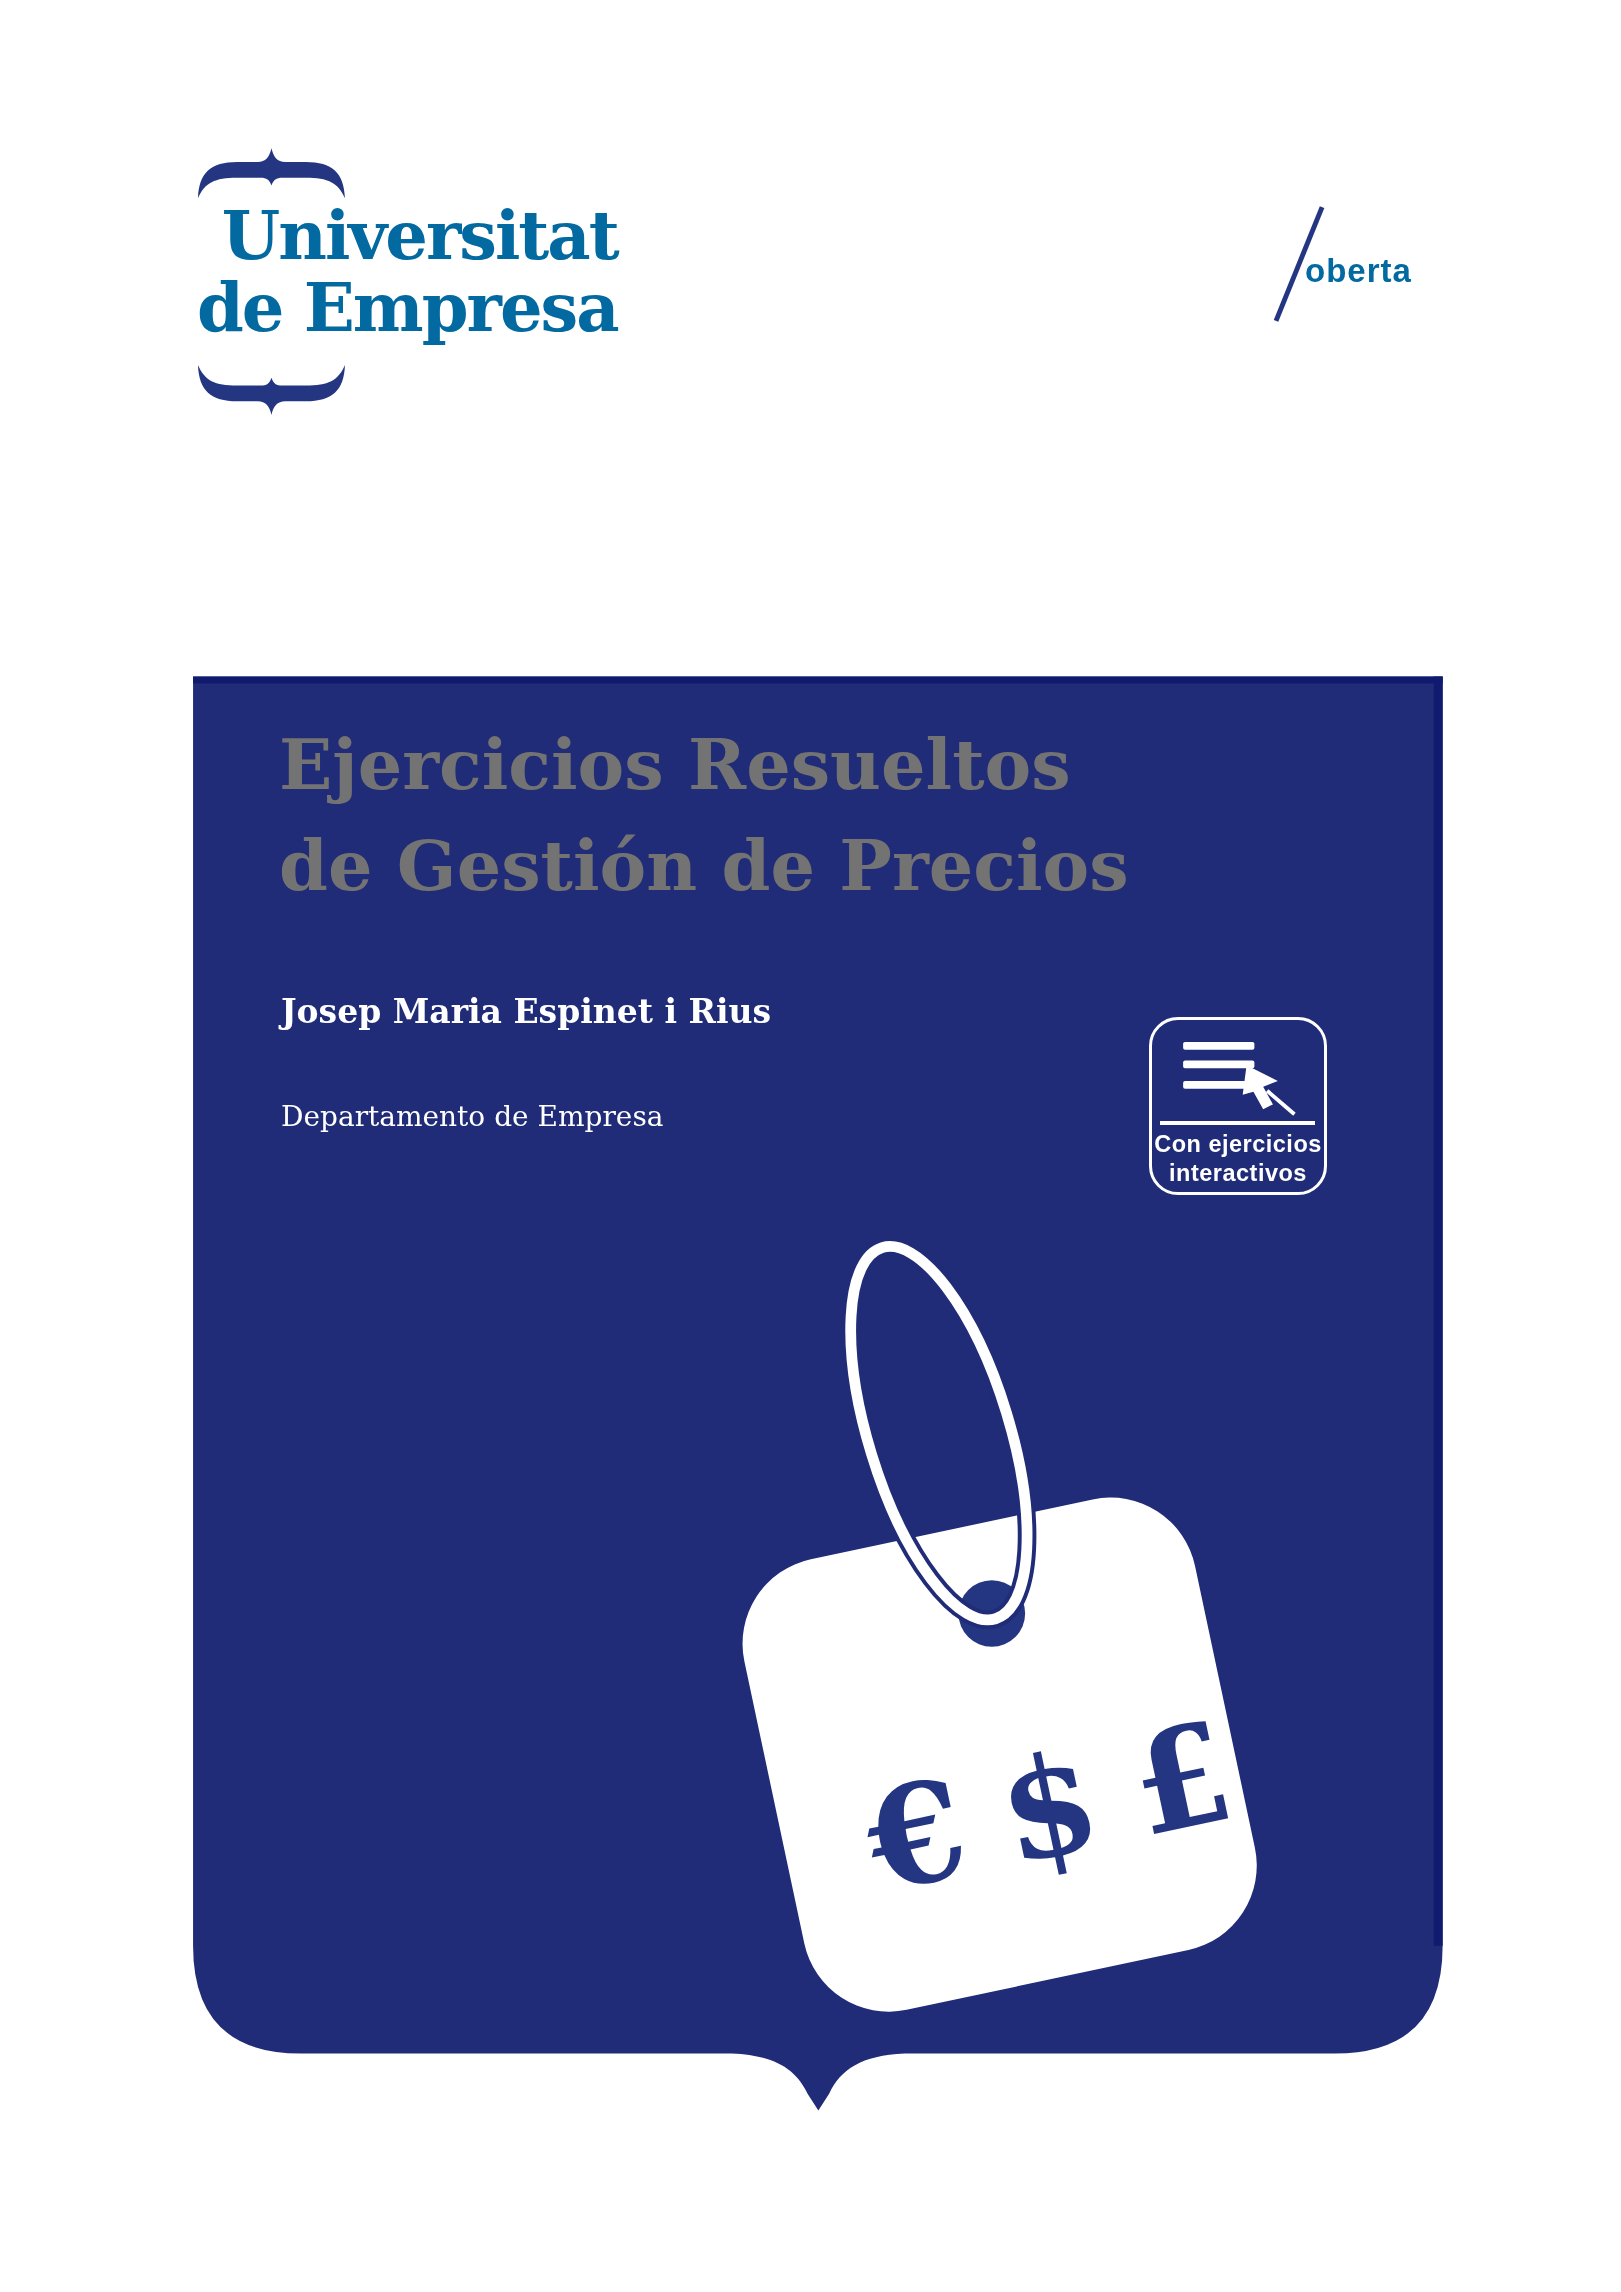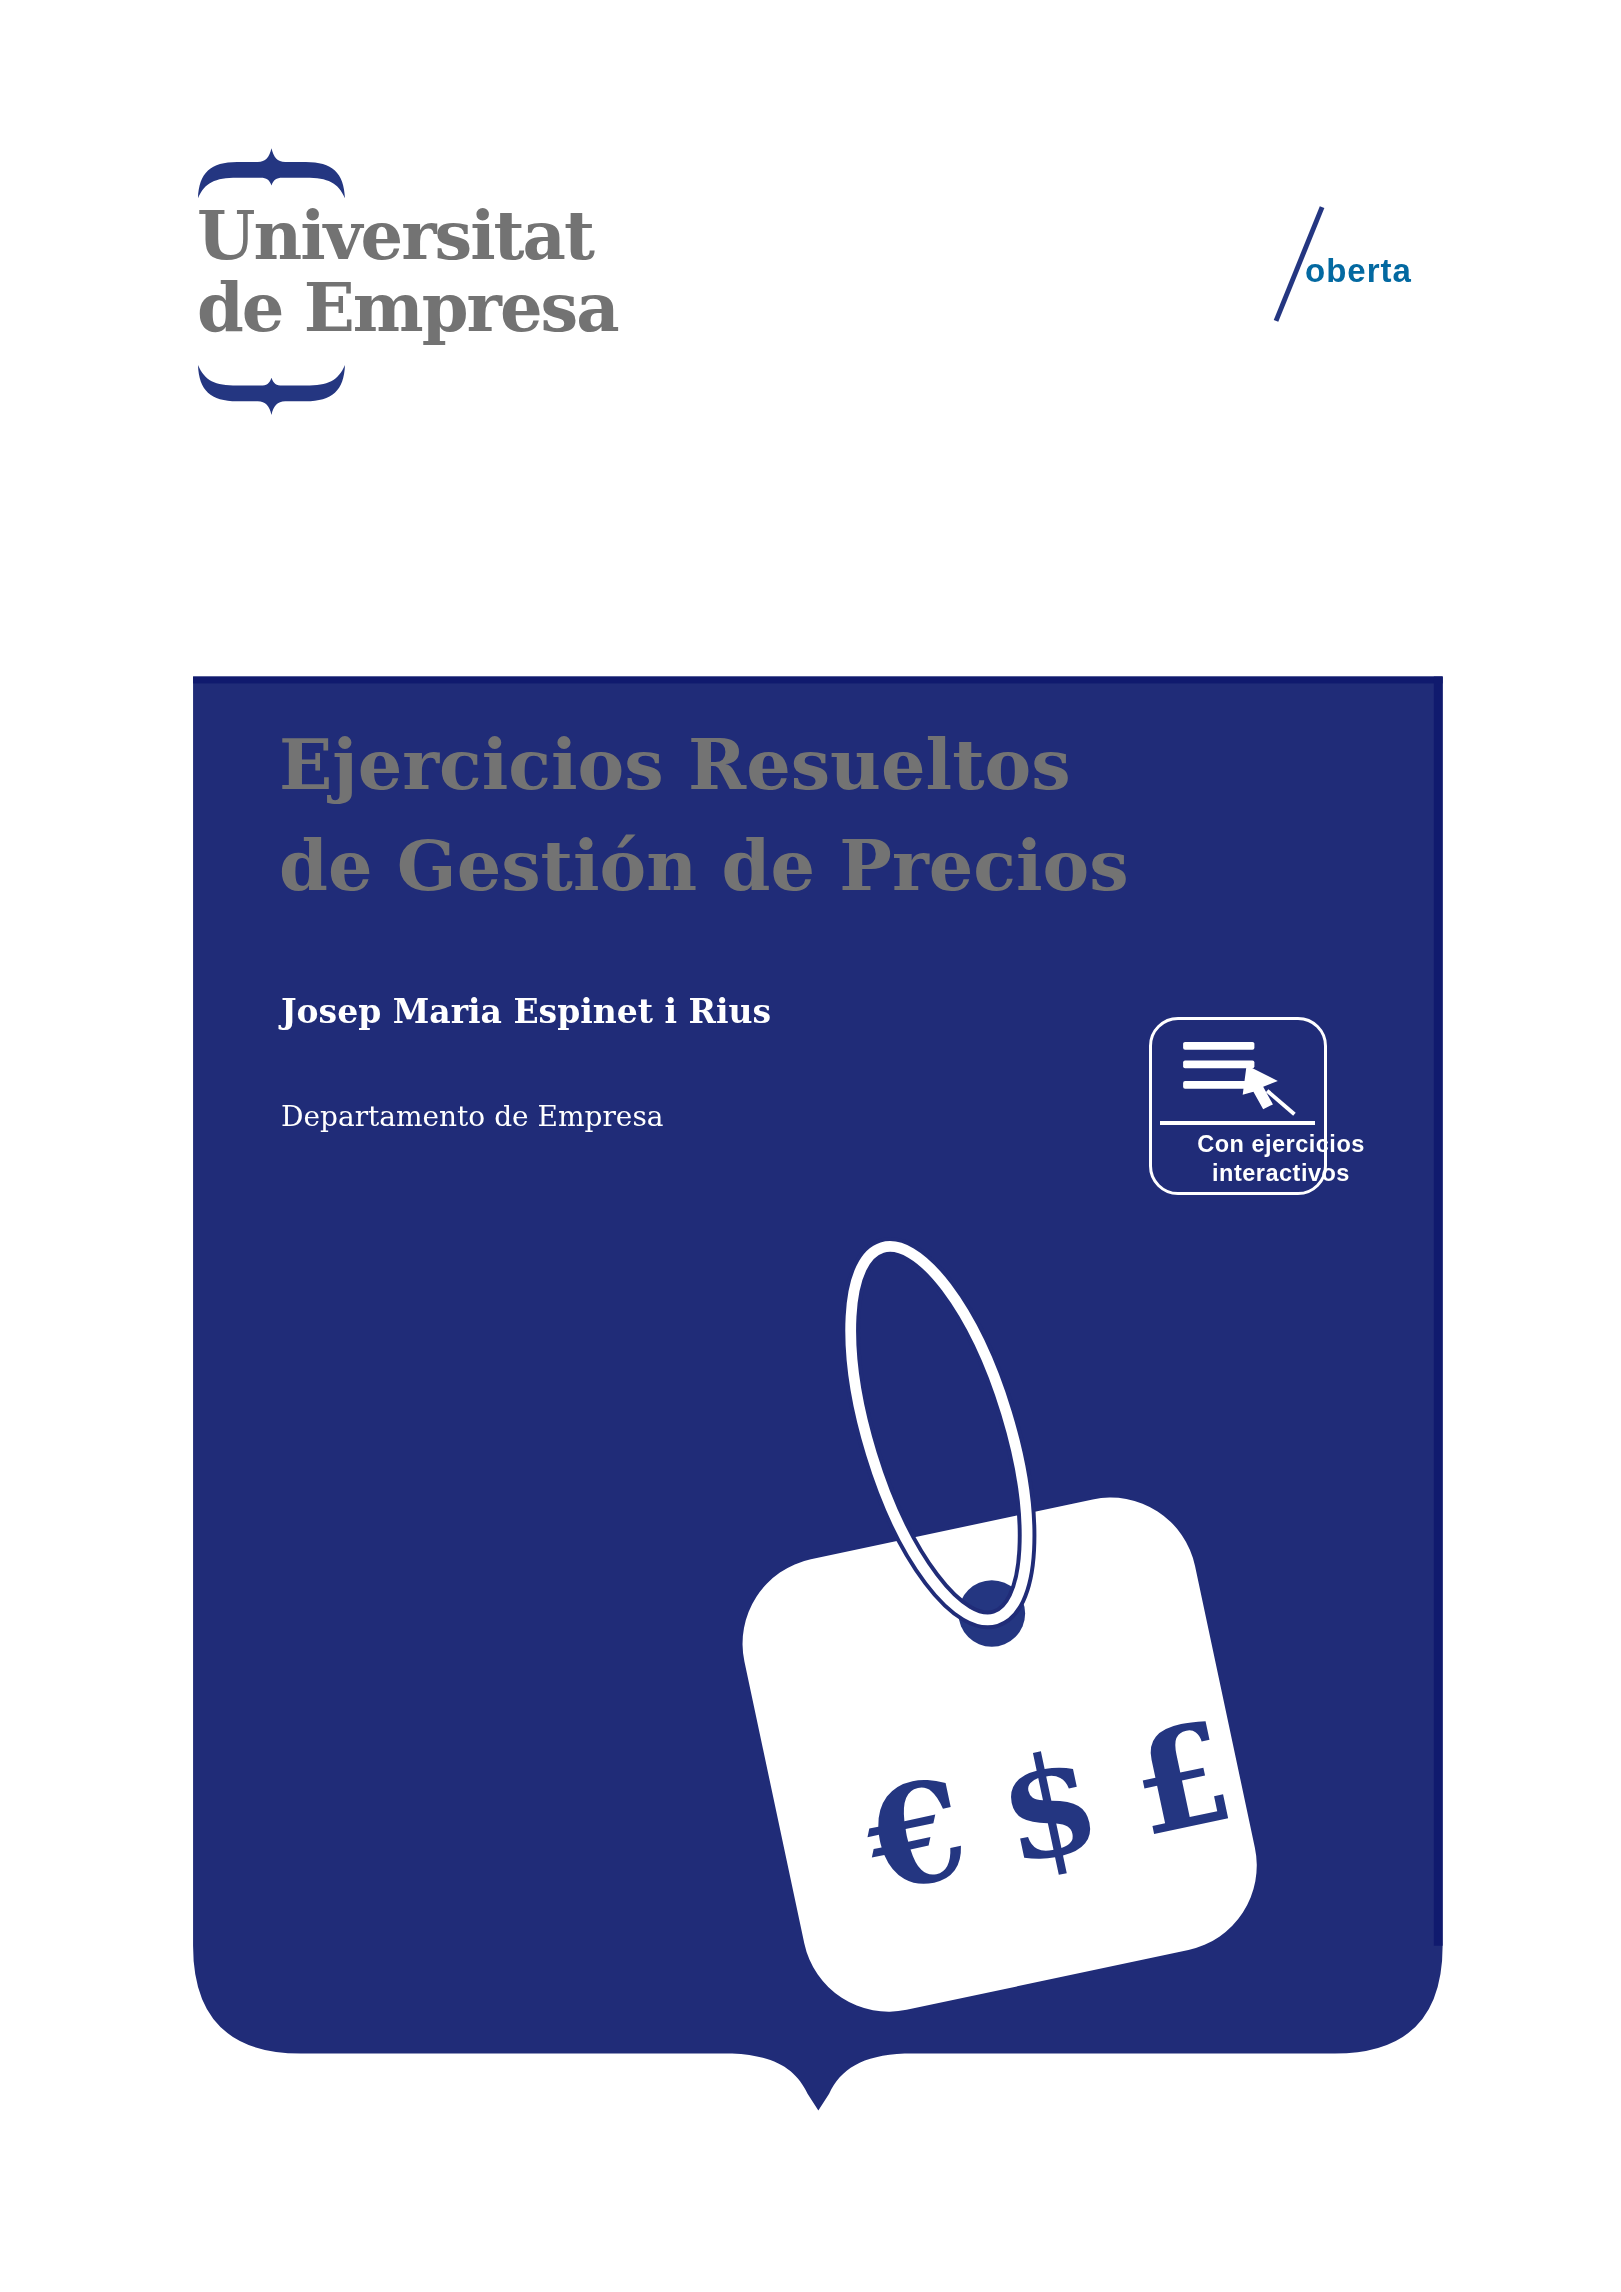--- a/index.html
+++ b/index.html
@@ -9,24 +9,25 @@
     position:relative;
     font-family:"DejaVu Serif", serif;
     overflow:hidden;
   }
   .page { position:absolute; inset:0; }
   svg.bg { position:absolute; left:0; top:0; width:1621px; height:2293px; }
 
   
   .udg-logo-text {
     position:absolute; left:197px; top:200px;
-    color:#737373;
+    color:#0369a1;
     font-weight:bold;
     font-size:67px; line-height:72px; letter-spacing:-2px;
     white-space:nowrap;
+    text-align:right;
   }
 
   
   .uoc-label {
     position:absolute; left:1305px; top:252px;
     color:#0369a1;
     font-family:"Liberation Sans", sans-serif;
     font-weight:700; font-size:33px; letter-spacing:1px;
   }
 
@@ -57,21 +58,21 @@
   }
   .badge-icon { position:absolute; left:26.5px; top:17.6px; }
   .badge-sep {
     position:absolute; left:7.8px; top:101px;
     width:155px; height:3.9px; background:#ffffff;
   }
   .badge-text {
     position:absolute; left:0; top:110px; width:100%;
     text-align:center; color:#ffffff;
     font-family:"Liberation Sans", sans-serif;
-    font-weight:700; font-size:23.5px; line-height:29px; letter-spacing:0.5px;padding-left:43px;
+    font-weight:700; font-size:23.5px; line-height:29px; letter-spacing:0.5px;
   }
 </style>
 </head>
 <body>
 
 <div class="page">
 
   <svg class="bg" viewBox="0 0 1654 2339">
 
     <path d="M197,690 H1472 V1985

